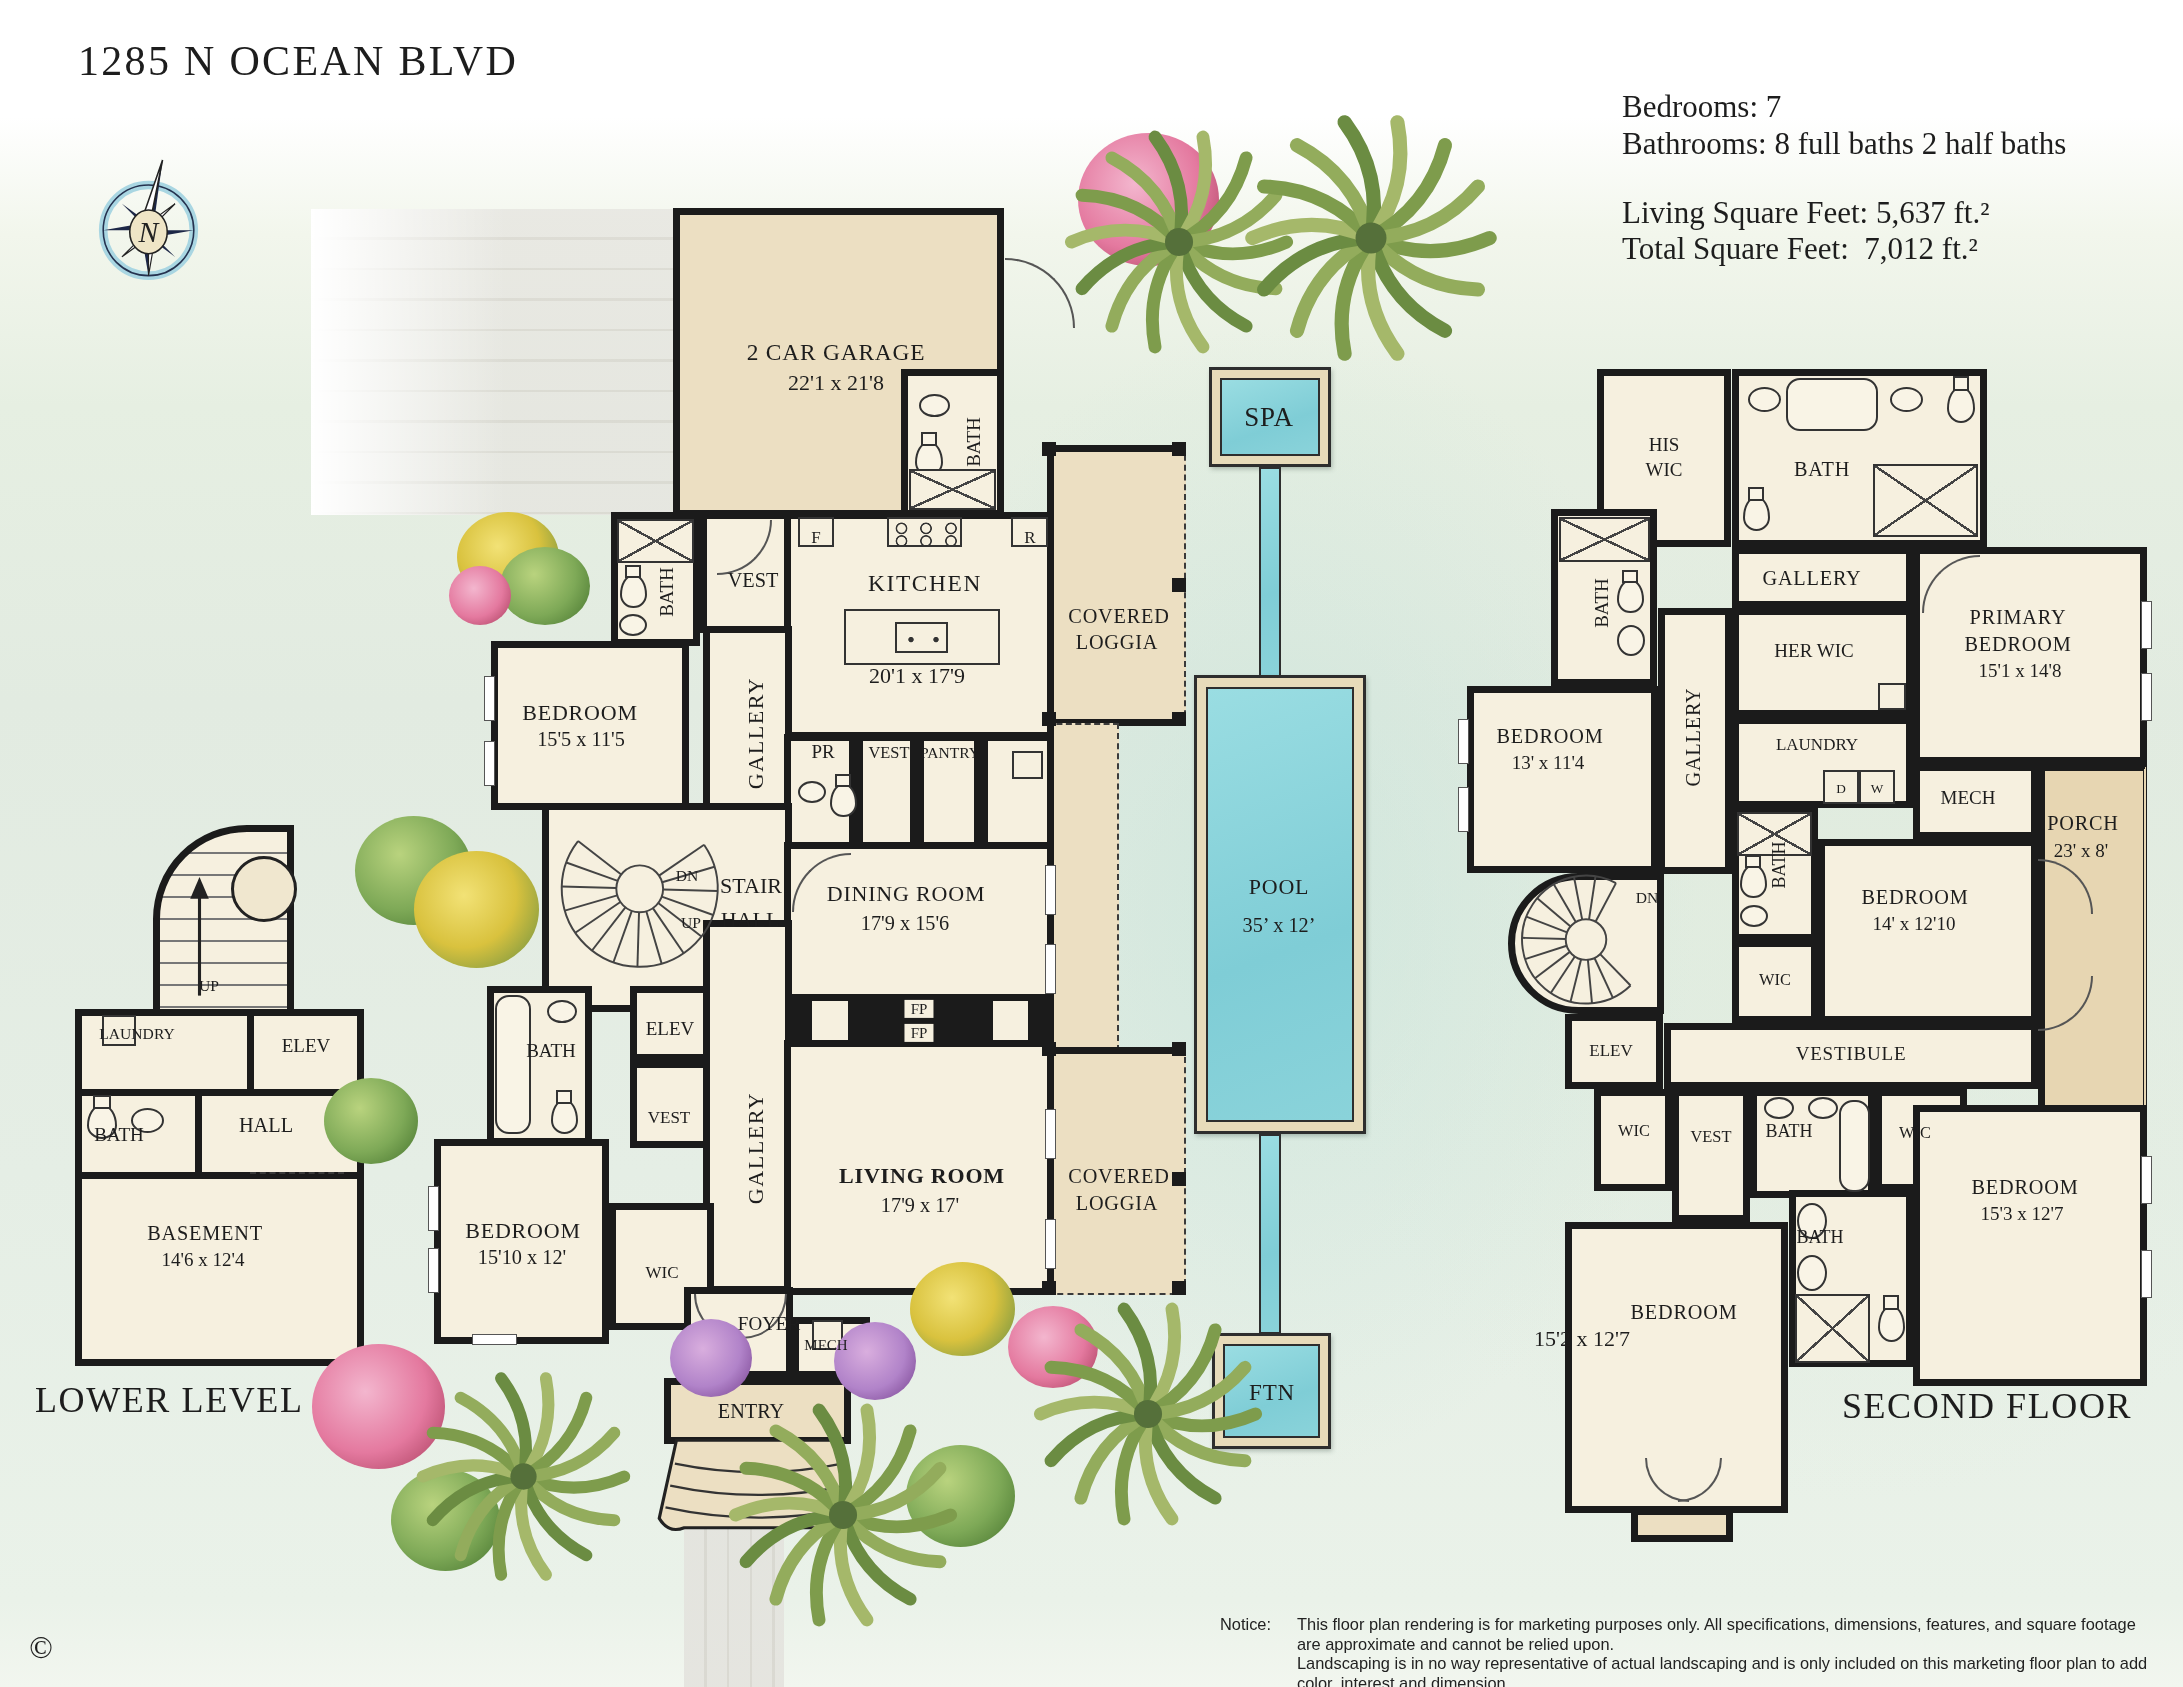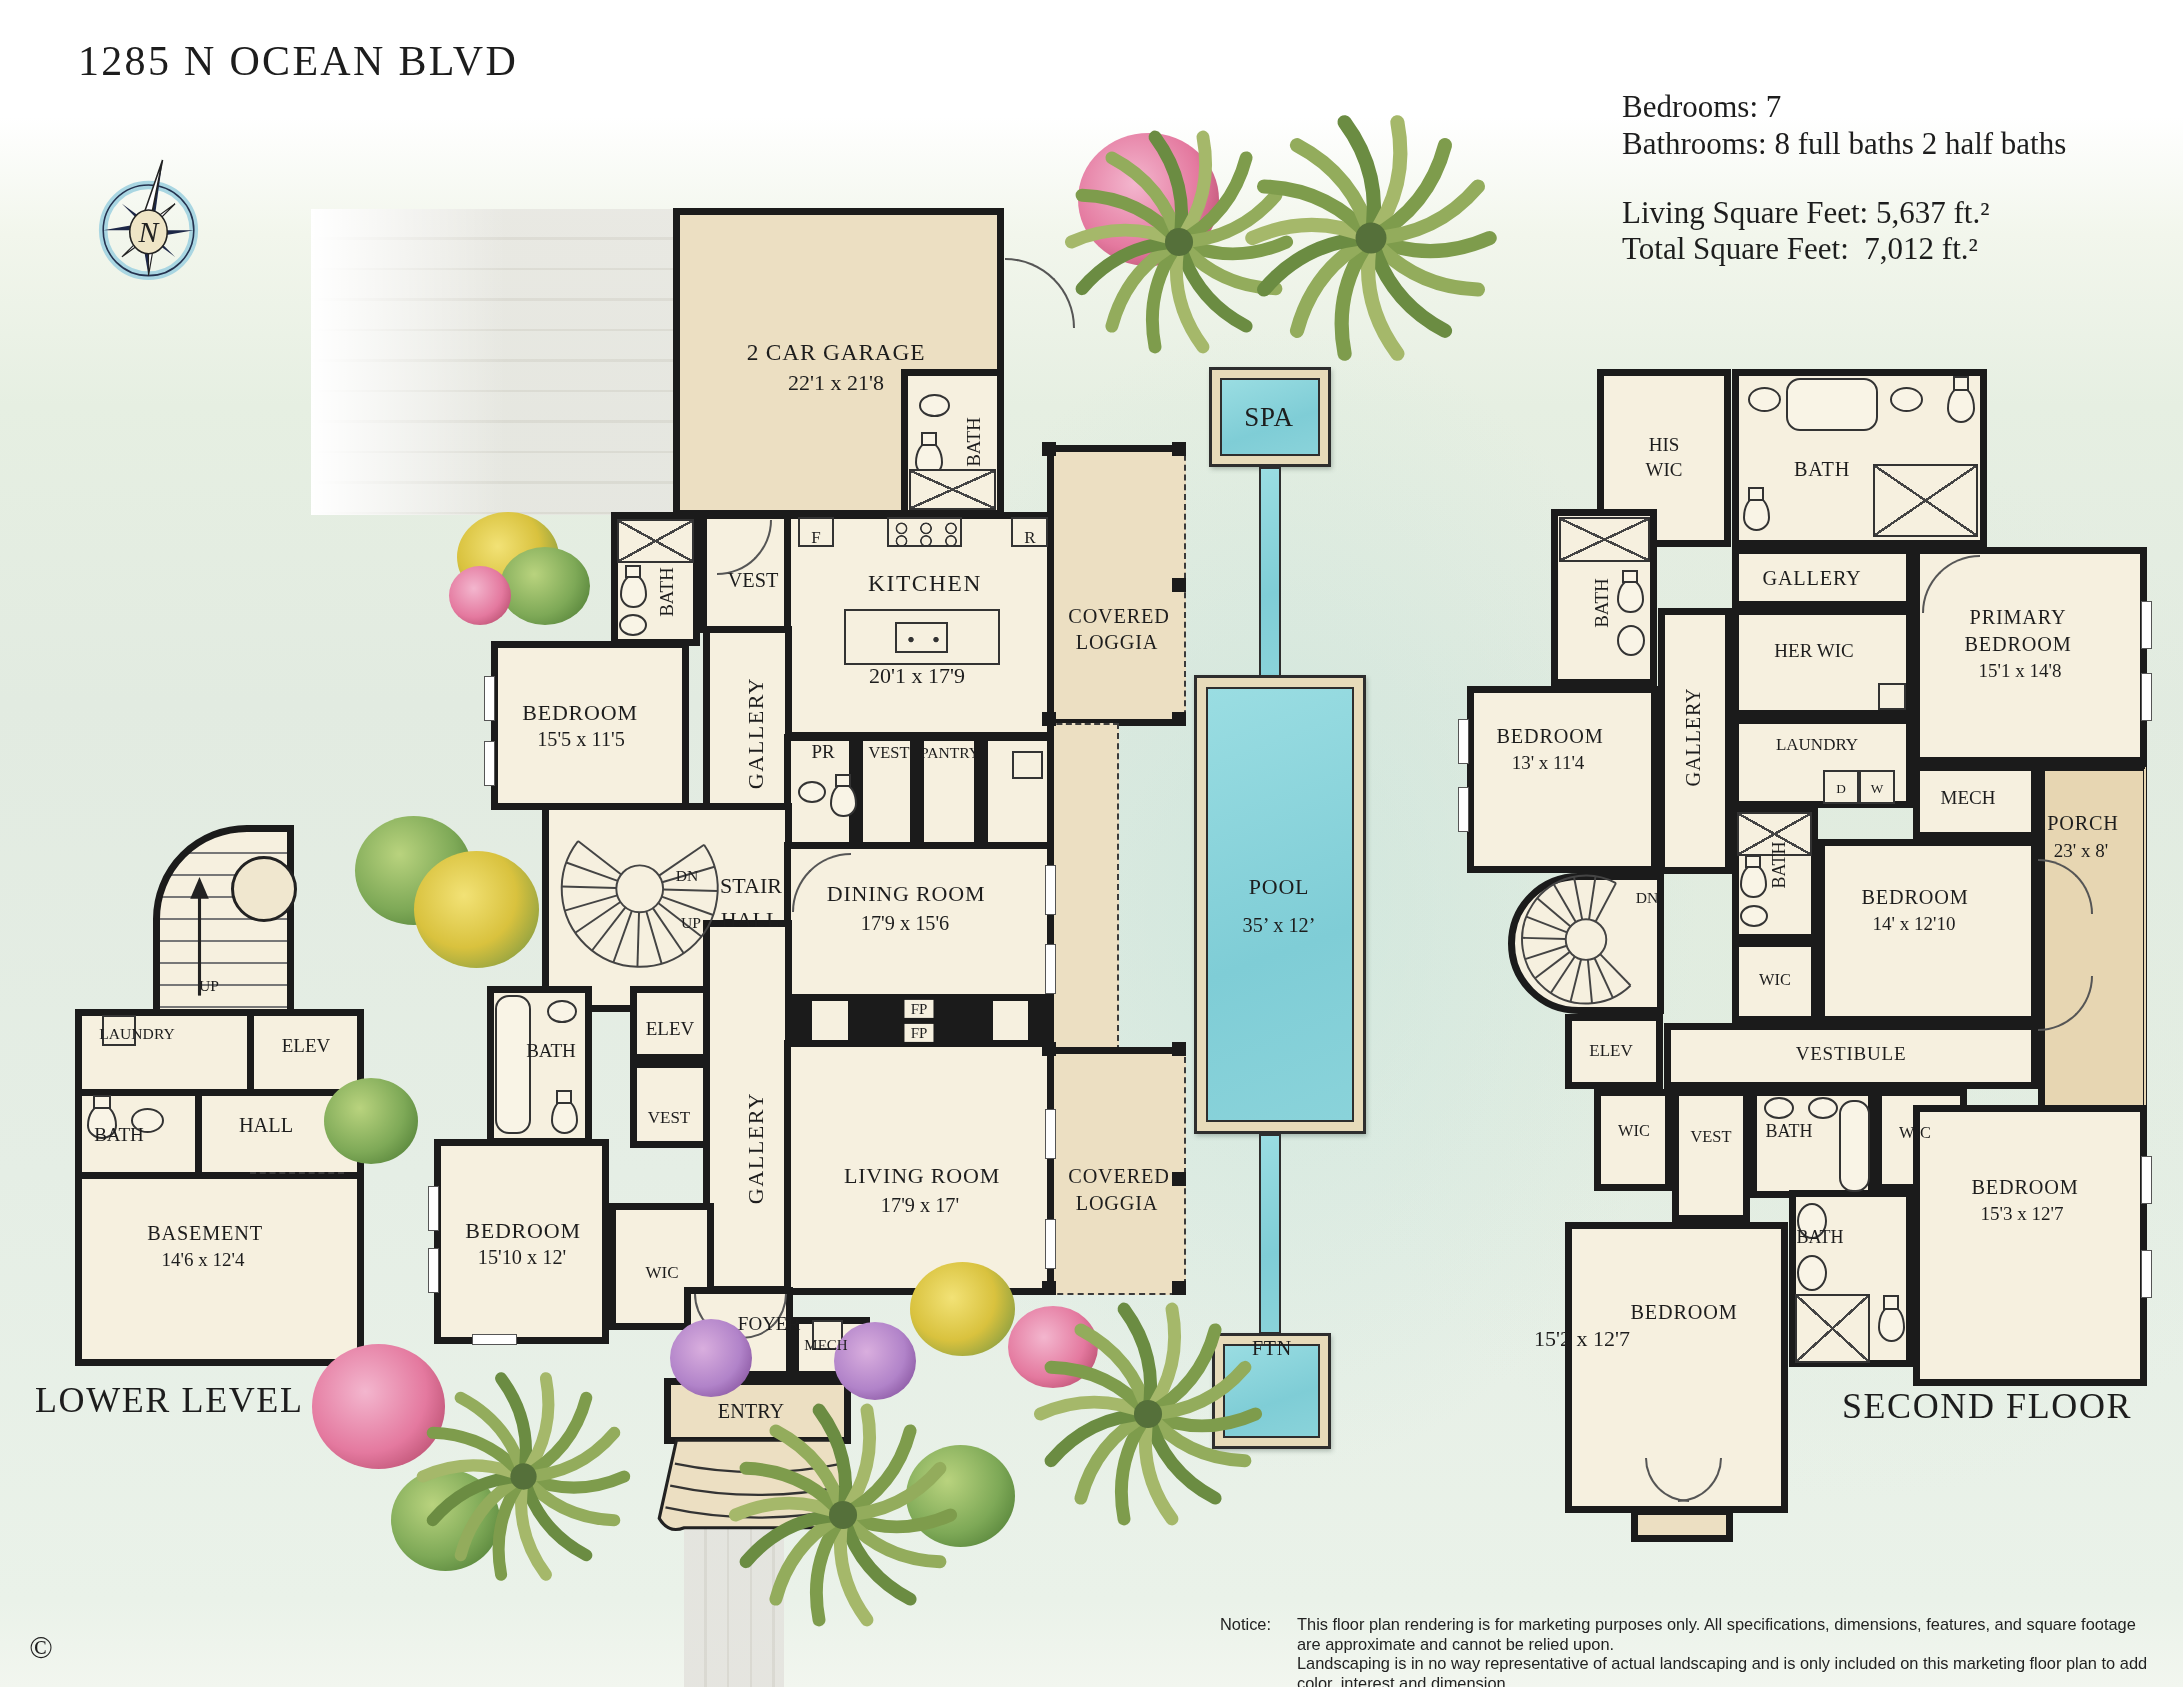--- a/index.html
+++ b/index.html
@@ -423,34 +423,34 @@
       <span class="lbl" style="left: 751px; top: 886px; font-size: 22px;">STAIR</span>
       <span class="lbl" style="left: 750px; top: 920px; font-size: 22px;">HALL</span>
       <span class="lbl" style="left: 906px; top: 894px; font-size: 22px; letter-spacing: 0.8px;">DINING ROOM</span>
       <span class="lbl" style="left: 905px; top: 923px; font-size: 20.3px;">17'9 x 15'6</span>
       <span class="lbl" style="left: 919px; top: 1009px; font-size: 15px; background: rgb(246, 240, 223); padding: 1.6px 6.2px;">FP</span>
       <span class="lbl" style="left: 919px; top: 1033px; font-size: 15px; background: rgb(246, 240, 223); padding: 1.6px 6.2px;">FP</span>
       <span class="lbl" style="left: 670px; top: 1028px; font-size: 19px;">ELEV</span>
       <span class="lbl" style="left: 551px; top: 1050px; font-size: 19px;">BATH</span>
       <span class="lbl" style="left: 669px; top: 1117px; font-size: 17px;">VEST</span>
       <span class="lbl" style="left: 756px; top: 1148px; font-size: 22px; letter-spacing: 1.6px; transform: translate(-50%, -50%) rotate(-90deg);">GALLERY</span>
-      <span class="lbl" style="left: 922px; top: 1176px; font-size: 22px; letter-spacing: 0.8px;">LIVING ROOM</span>
+      <span class="lbl" style="left: 922px; top: 1176px; font-size: 22px; letter-spacing: 0.8px; font-weight: bold;">LIVING ROOM</span>
       <span class="lbl" style="left: 920px; top: 1205px; font-size: 20.3px;">17'9 x 17'</span>
       <span class="lbl" style="left: 523px; top: 1231px; font-size: 22px; letter-spacing: 0.8px;">BEDROOM</span>
       <span class="lbl" style="left: 522px; top: 1257px; font-size: 20.3px;">15'10 x 12'</span>
       <span class="lbl" style="left: 662px; top: 1272px; font-size: 17px;">WIC</span>
       <span class="lbl" style="left: 741px; top: 1323px; font-size: 19px; margin-left: 28px;">FOYER</span>
       <span class="lbl" style="left: 826px; top: 1345px; font-size: 15px;">MECH</span>
       <span class="lbl" style="left: 751px; top: 1411px; font-size: 20.3px;">ENTRY</span>
       <span class="lbl" style="left: 1119px; top: 1176px; font-size: 20.3px; letter-spacing: 0.8px;">COVERED</span>
       <span class="lbl" style="left: 1117px; top: 1203px; font-size: 20.3px; letter-spacing: 0.8px;">LOGGIA</span>
       <span class="lbl" style="left: 1269px; top: 417px; font-size: 27px; letter-spacing: 0.8px;">SPA</span>
       <span class="lbl" style="left: 1279px; top: 887px; font-size: 22px; letter-spacing: 0.8px;">POOL</span>
       <span class="lbl" style="left: 1279px; top: 917px; font-size: 20.3px; margin-top: 8px;">35’ x 12’</span>
-      <span class="lbl" style="left: 1272px; top: 1348px; font-size: 20px; letter-spacing: 0.8px;">FTN</span>
+      <span class="lbl" style="left: 1272px; top: 1392px; font-size: 23px; letter-spacing: 0.8px;">FTN</span>
       <span class="lbl" style="left: 209px; top: 986px; font-size: 15.6px;">UP</span>
       <span class="lbl" style="left: 137px; top: 1034px; font-size: 15.6px;">LAUNDRY</span>
       <span class="lbl" style="left: 306px; top: 1045px; font-size: 19px;">ELEV</span>
       <span class="lbl" style="left: 266px; top: 1125px; font-size: 20.3px;">HALL</span>
       <span class="lbl" style="left: 119px; top: 1134px; font-size: 19px;">BATH</span>
       <span class="lbl" style="left: 205px; top: 1233px; font-size: 20.3px; letter-spacing: 0.8px;">BASEMENT</span>
       <span class="lbl" style="left: 203px; top: 1259px; font-size: 19px;">14'6 x 12'4</span>
       <span class="lbl left" style="left: 35px; top: 1400px; font-size: 36px; letter-spacing: 1.6px;">LOWER LEVEL</span>
       <span class="lbl" style="left: 1664px; top: 444px; font-size: 19px;">HIS</span>
       <span class="lbl" style="left: 1664px; top: 469px; font-size: 19px;">WIC</span>

